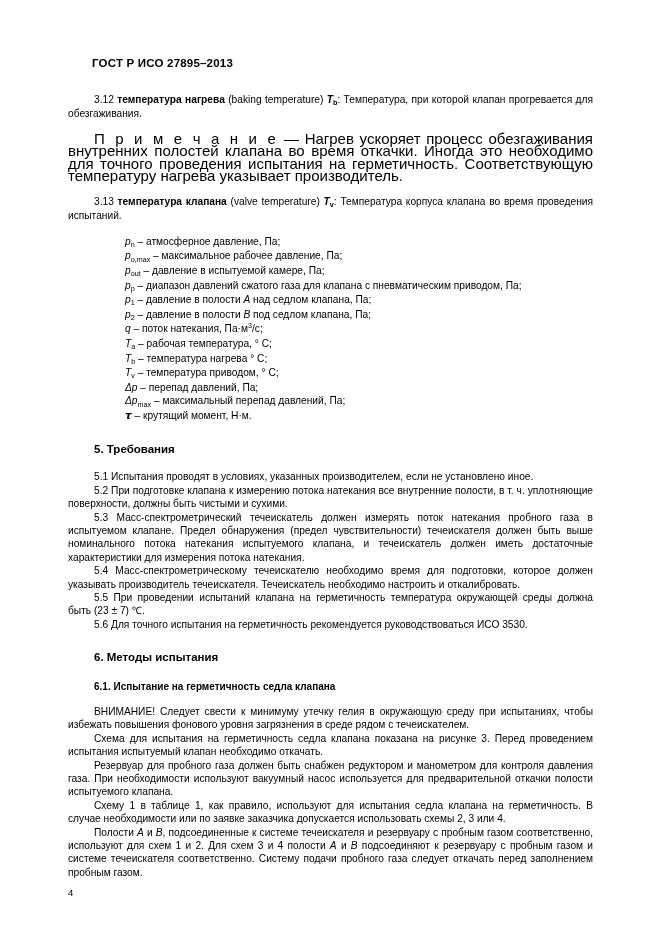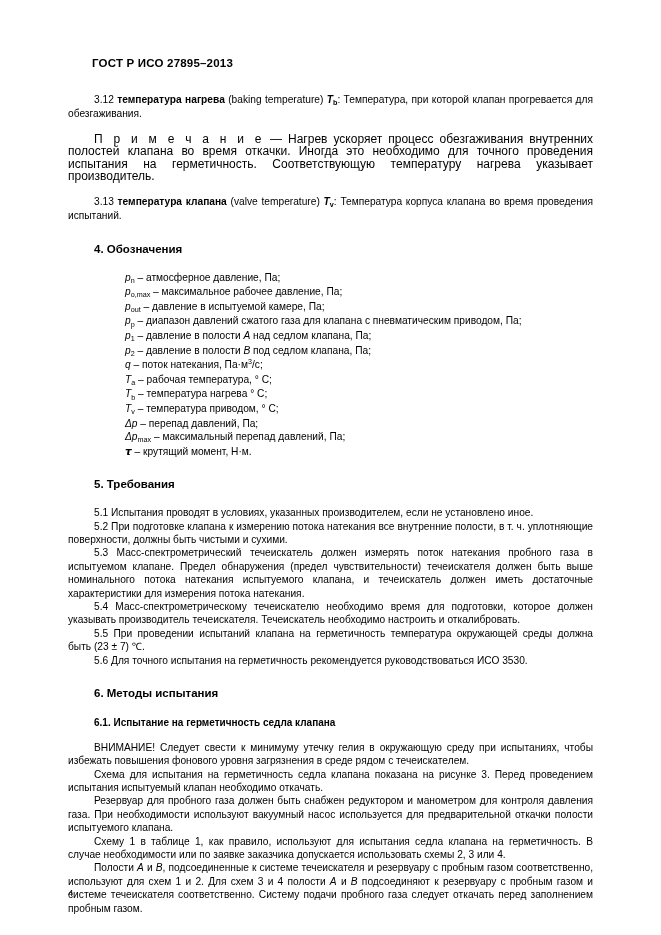--- a/index.html
+++ b/index.html
@@ -43,21 +43,21 @@
     text-align: justify;
     text-justify: inter-word;
   }
   .indent {
     text-indent: 26px;
   }
   .term-def {
     margin-bottom: 12px;
   }
   .note {
-    font-size: 12px;
+    font-size: 15px;
     line-height: 12.6px;
     margin-bottom: 12px;
     text-align: justify;
   }
   .note .note-label {
     letter-spacing: 2.4px;
   }
   b, .b { font-weight: bold; }
   i, .i { font-style: italic; }
   .h1 {
@@ -118,21 +118,20 @@
   <div class="content">
 
     <div class="doc-header">ГОСТ Р ИСО 27895–2013</div>
 
     <p class="indent term-def"><span>3.12</span> <b>температура нагрева</b> <span>(baking temperature)</span> <b><i class="sym">T</i><sub>b</sub></b><span>: Температура, при которой клапан прогревается для обезгаживания.</span></p>
 
     <p class="note indent"><span class="note-label">П р и м е ч а н и е</span><span> — </span><span>Нагрев ускоряет процесс обезгаживания внутренних полостей клапана во время откачки. Иногда это необходимо для точного проведения испытания на герметичность. Соответствующую температуру нагрева указывает производитель.</span></p>
 
     <p class="indent term-def"><span>3.13</span> <b>температура клапана</b> <span>(valve temperature)</span> <b><i class="sym">T</i><sub>v</sub></b><span>: Температура корпуса клапана во время проведения испытаний.</span></p>
 
-    <div class="h1">4. Обозначения</div>
 
     <div class="symbols">
       <div class="row"><i class="sym">p</i><sub>n</sub><span> – атмосферное давление, Па;</span></div>
       <div class="row"><i class="sym">p</i><sub>o,max</sub><span> – максимальное рабочее давление, Па;</span></div>
       <div class="row"><i class="sym">p</i><sub>out</sub><span> – давление в испытуемой камере, Па;</span></div>
       <div class="row"><i class="sym">p</i><sub>p</sub><span> – диапазон давлений сжатого газа для клапана с пневматическим приводом, Па;</span></div>
       <div class="row"><i class="sym">p</i><sub>1</sub><span> – давление в полости <i>A</i> над седлом клапана, Па;</span></div>
       <div class="row"><i class="sym">p</i><sub>2</sub><span> – давление в полости <i>B</i> под седлом клапана, Па;</span></div>
       <div class="row"><i class="sym">q</i><span> – поток натекания, Па·м<sup>3</sup>/с;</span></div>
       <div class="row"><i class="sym">T</i><sub>a</sub><span> – рабочая температура, ° С;</span></div>

